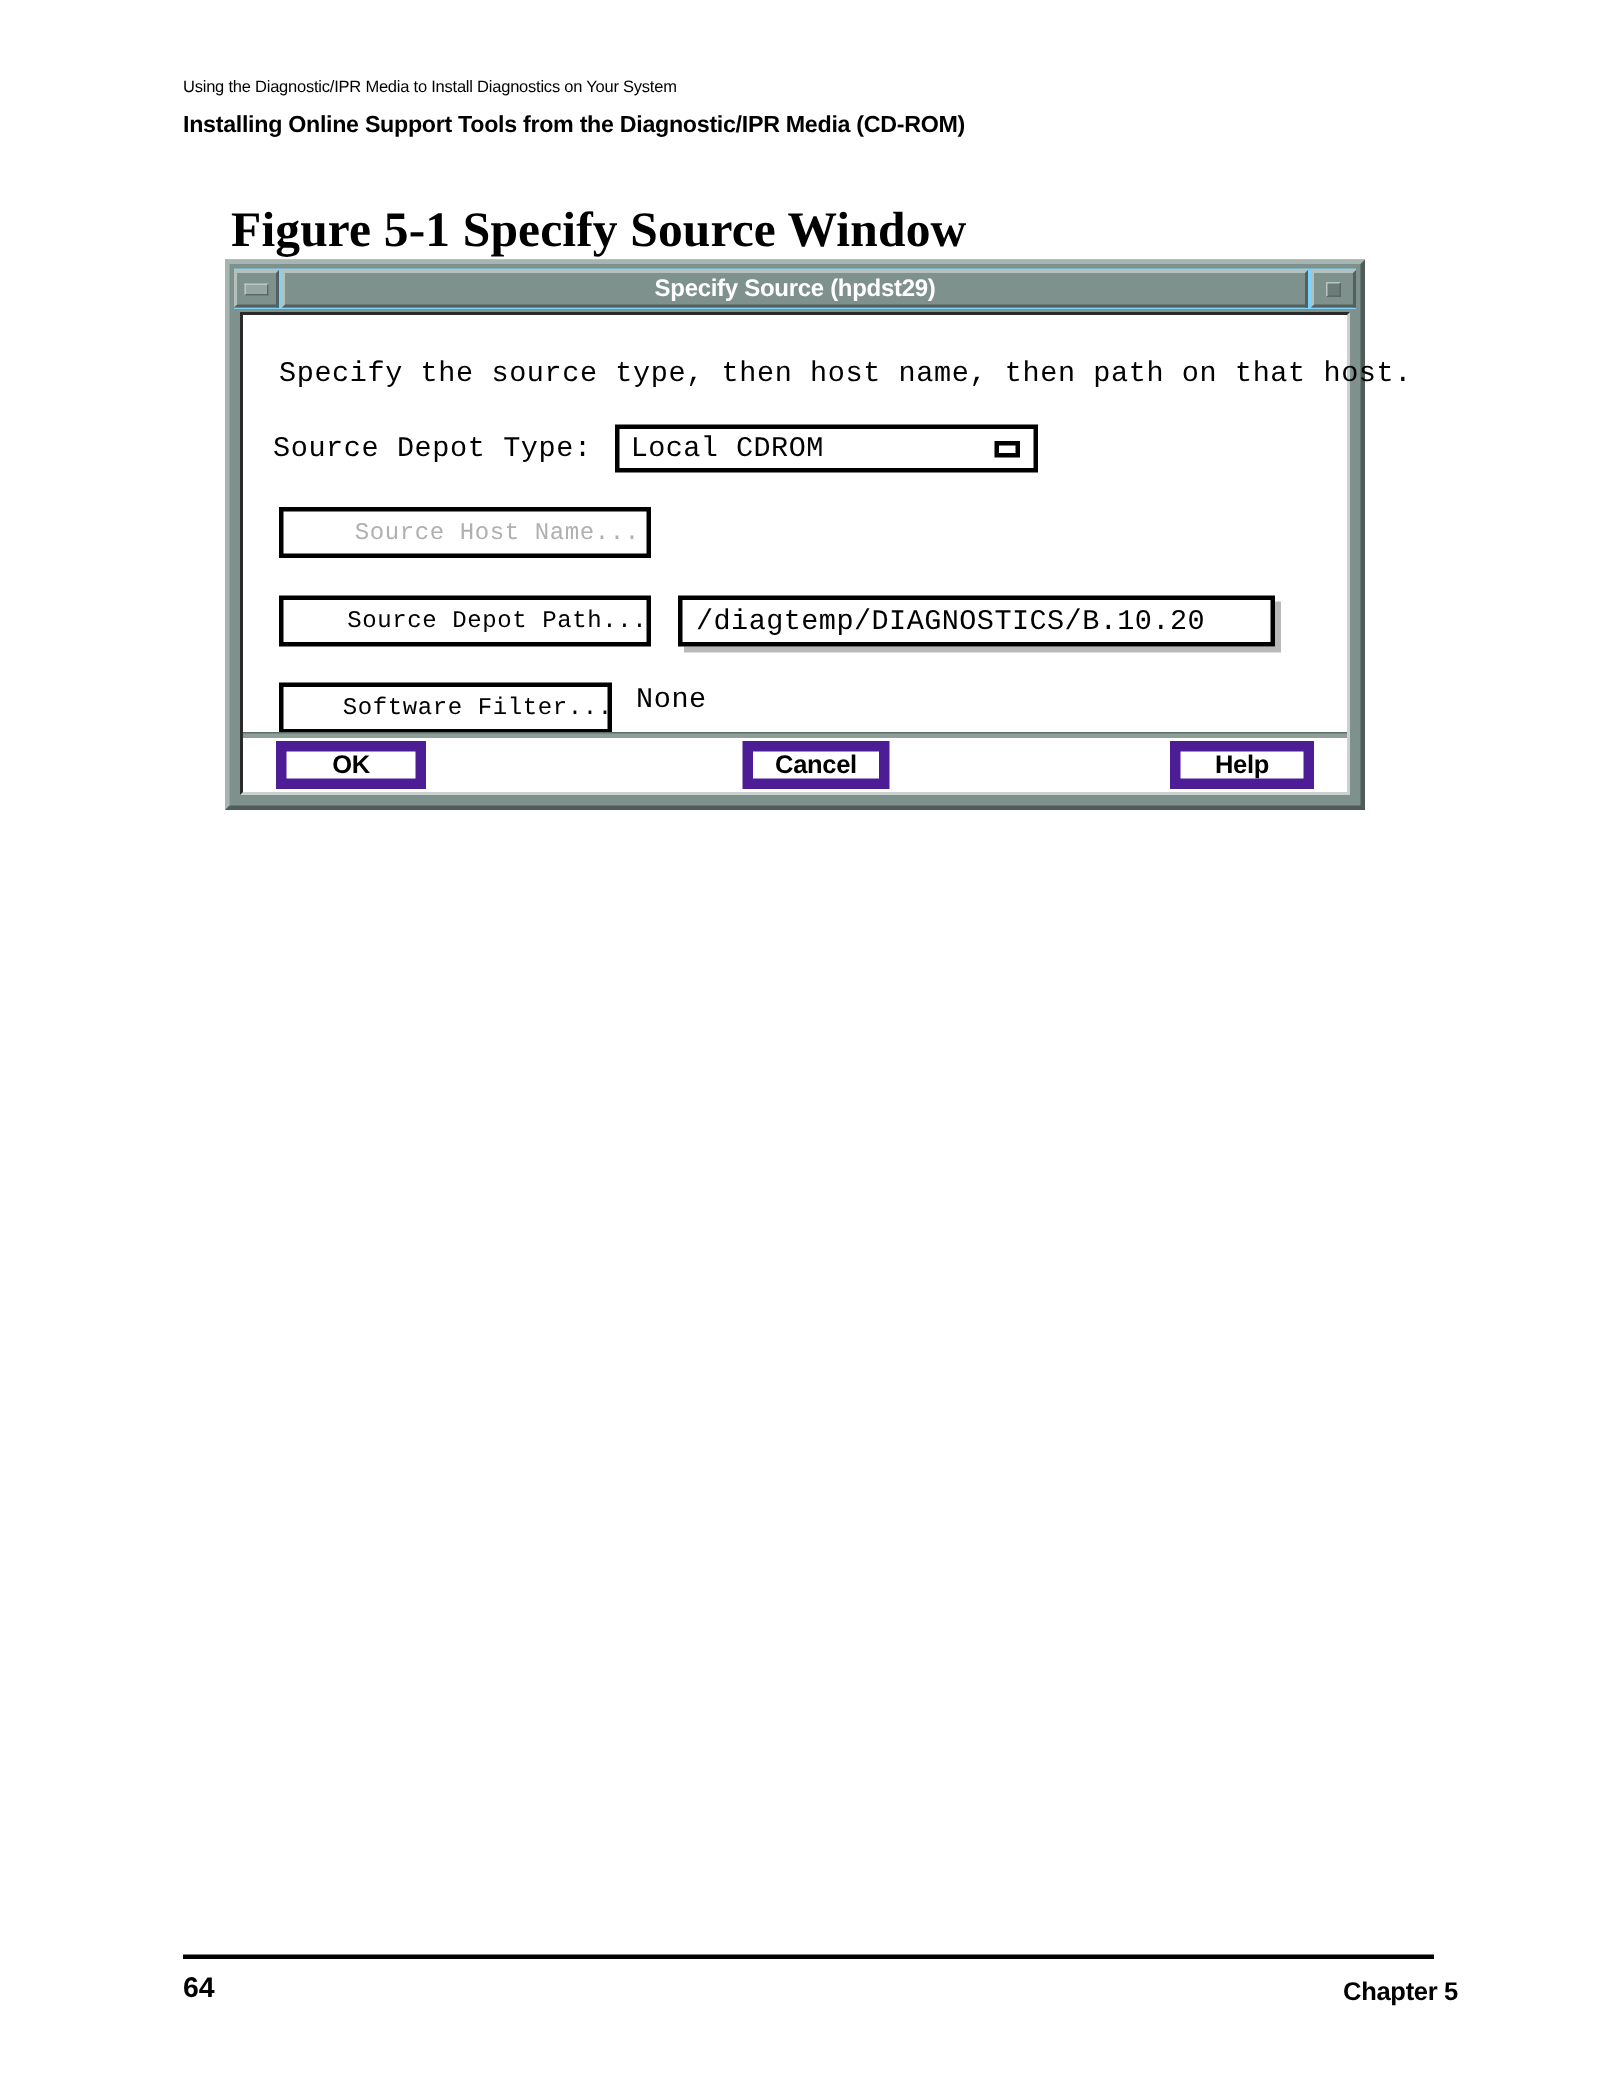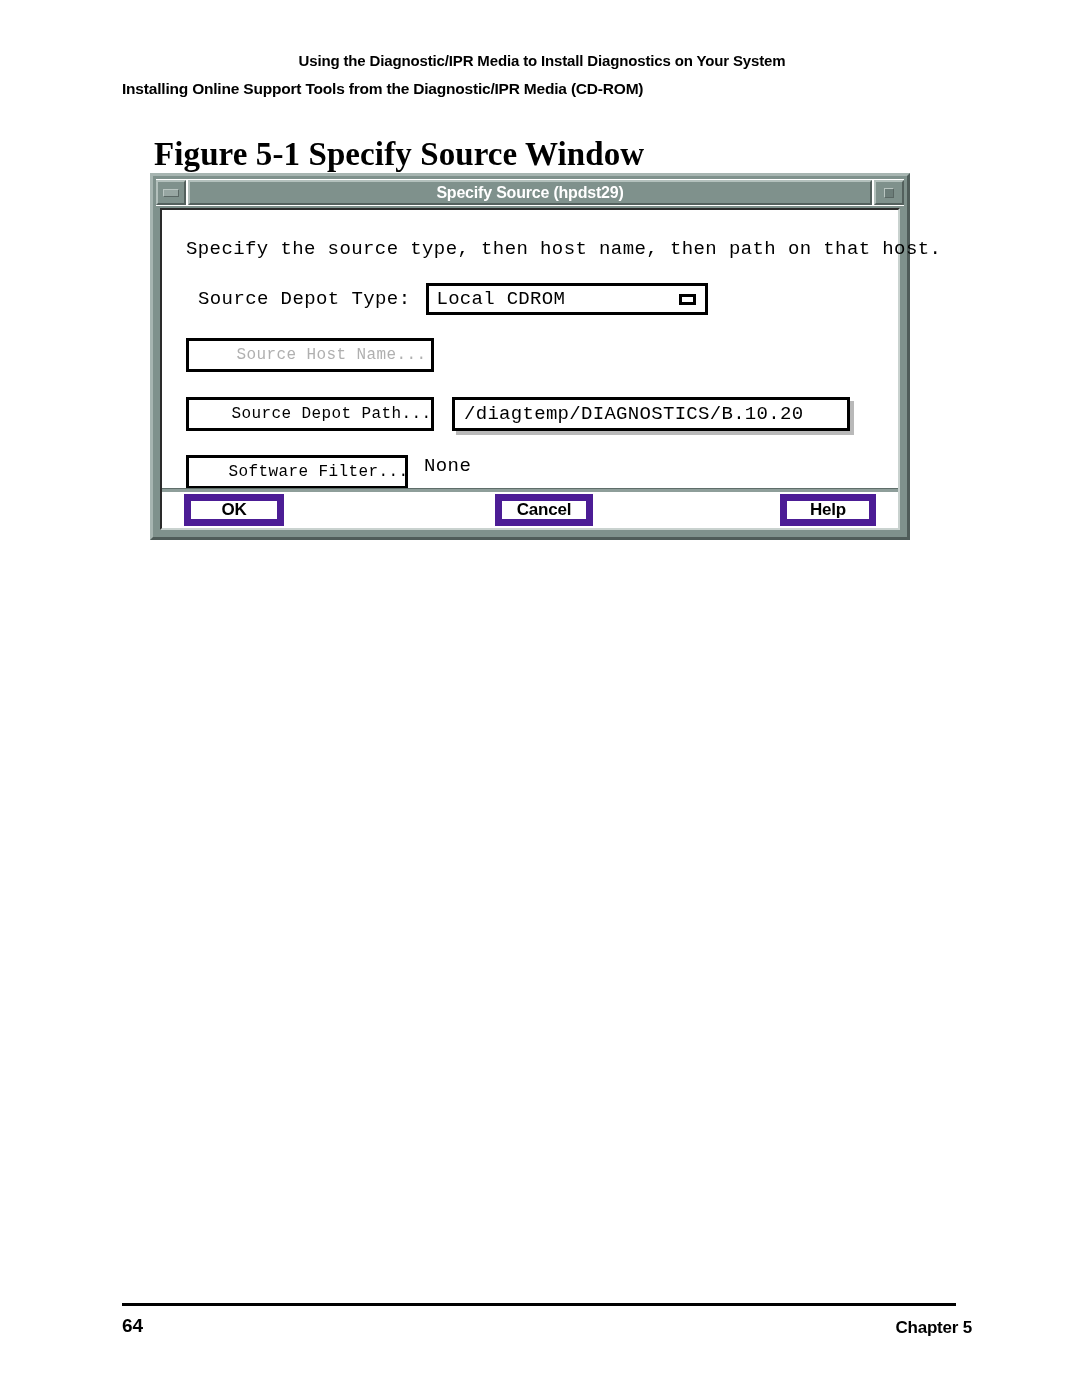--- a/index.html
+++ b/index.html
@@ -18,26 +18,25 @@
 
   
   .page-header {
     position: absolute;
     left: 122px;
     top: 52px;
     width: 840px;
   }
   .hdr-line1 {
     font-family: "Liberation Sans", sans-serif;
-    font-size: 15px;
-    font-weight: bold;
+    font-size: 11px;
+    font-weight: normal;
     letter-spacing: -0.15px;
     color: #000;
     white-space: nowrap;
-    text-align: center;
   }
   .hdr-line2 {
     font-family: "Liberation Sans", sans-serif;
     font-size: 15.5px;
     font-weight: bold;
     letter-spacing: -0.2px;
     color: #000;
     white-space: nowrap;
     margin-top: 11px;
   }
@@ -76,21 +75,21 @@
     background: #7f918c;
     position: relative;
   }
 
   
   .titlebar {
     height: 27px;
     box-sizing: border-box;
     display: flex;
     align-items: stretch;
-    background: #ffffff;
+    background: #7dd3fc;
     position: relative;
   }
   .tb-btn {
     width: 30px;
     box-sizing: border-box;
     background: #7f918c;
     border-top: 2px solid #b3c0bc;
     border-left: 2px solid #b3c0bc;
     border-right: 2px solid #53605d;
     border-bottom: 2px solid #53605d;
@@ -163,21 +162,21 @@
     top: 28px;
     font-family: "Liberation Mono", monospace;
     font-size: 19px;
     letter-spacing: 0.4px;
     white-space: nowrap;
   }
 
   
   .row-type {
     position: absolute;
-    left: 36px;
+    left: 20px;
     top: 73px;
     display: flex;
     align-items: center;
     justify-content: space-between;
   }
   .field-label {
     font-family: "Liberation Mono", monospace;
     font-size: 19px;
     letter-spacing: 0.4px;
     white-space: nowrap;

